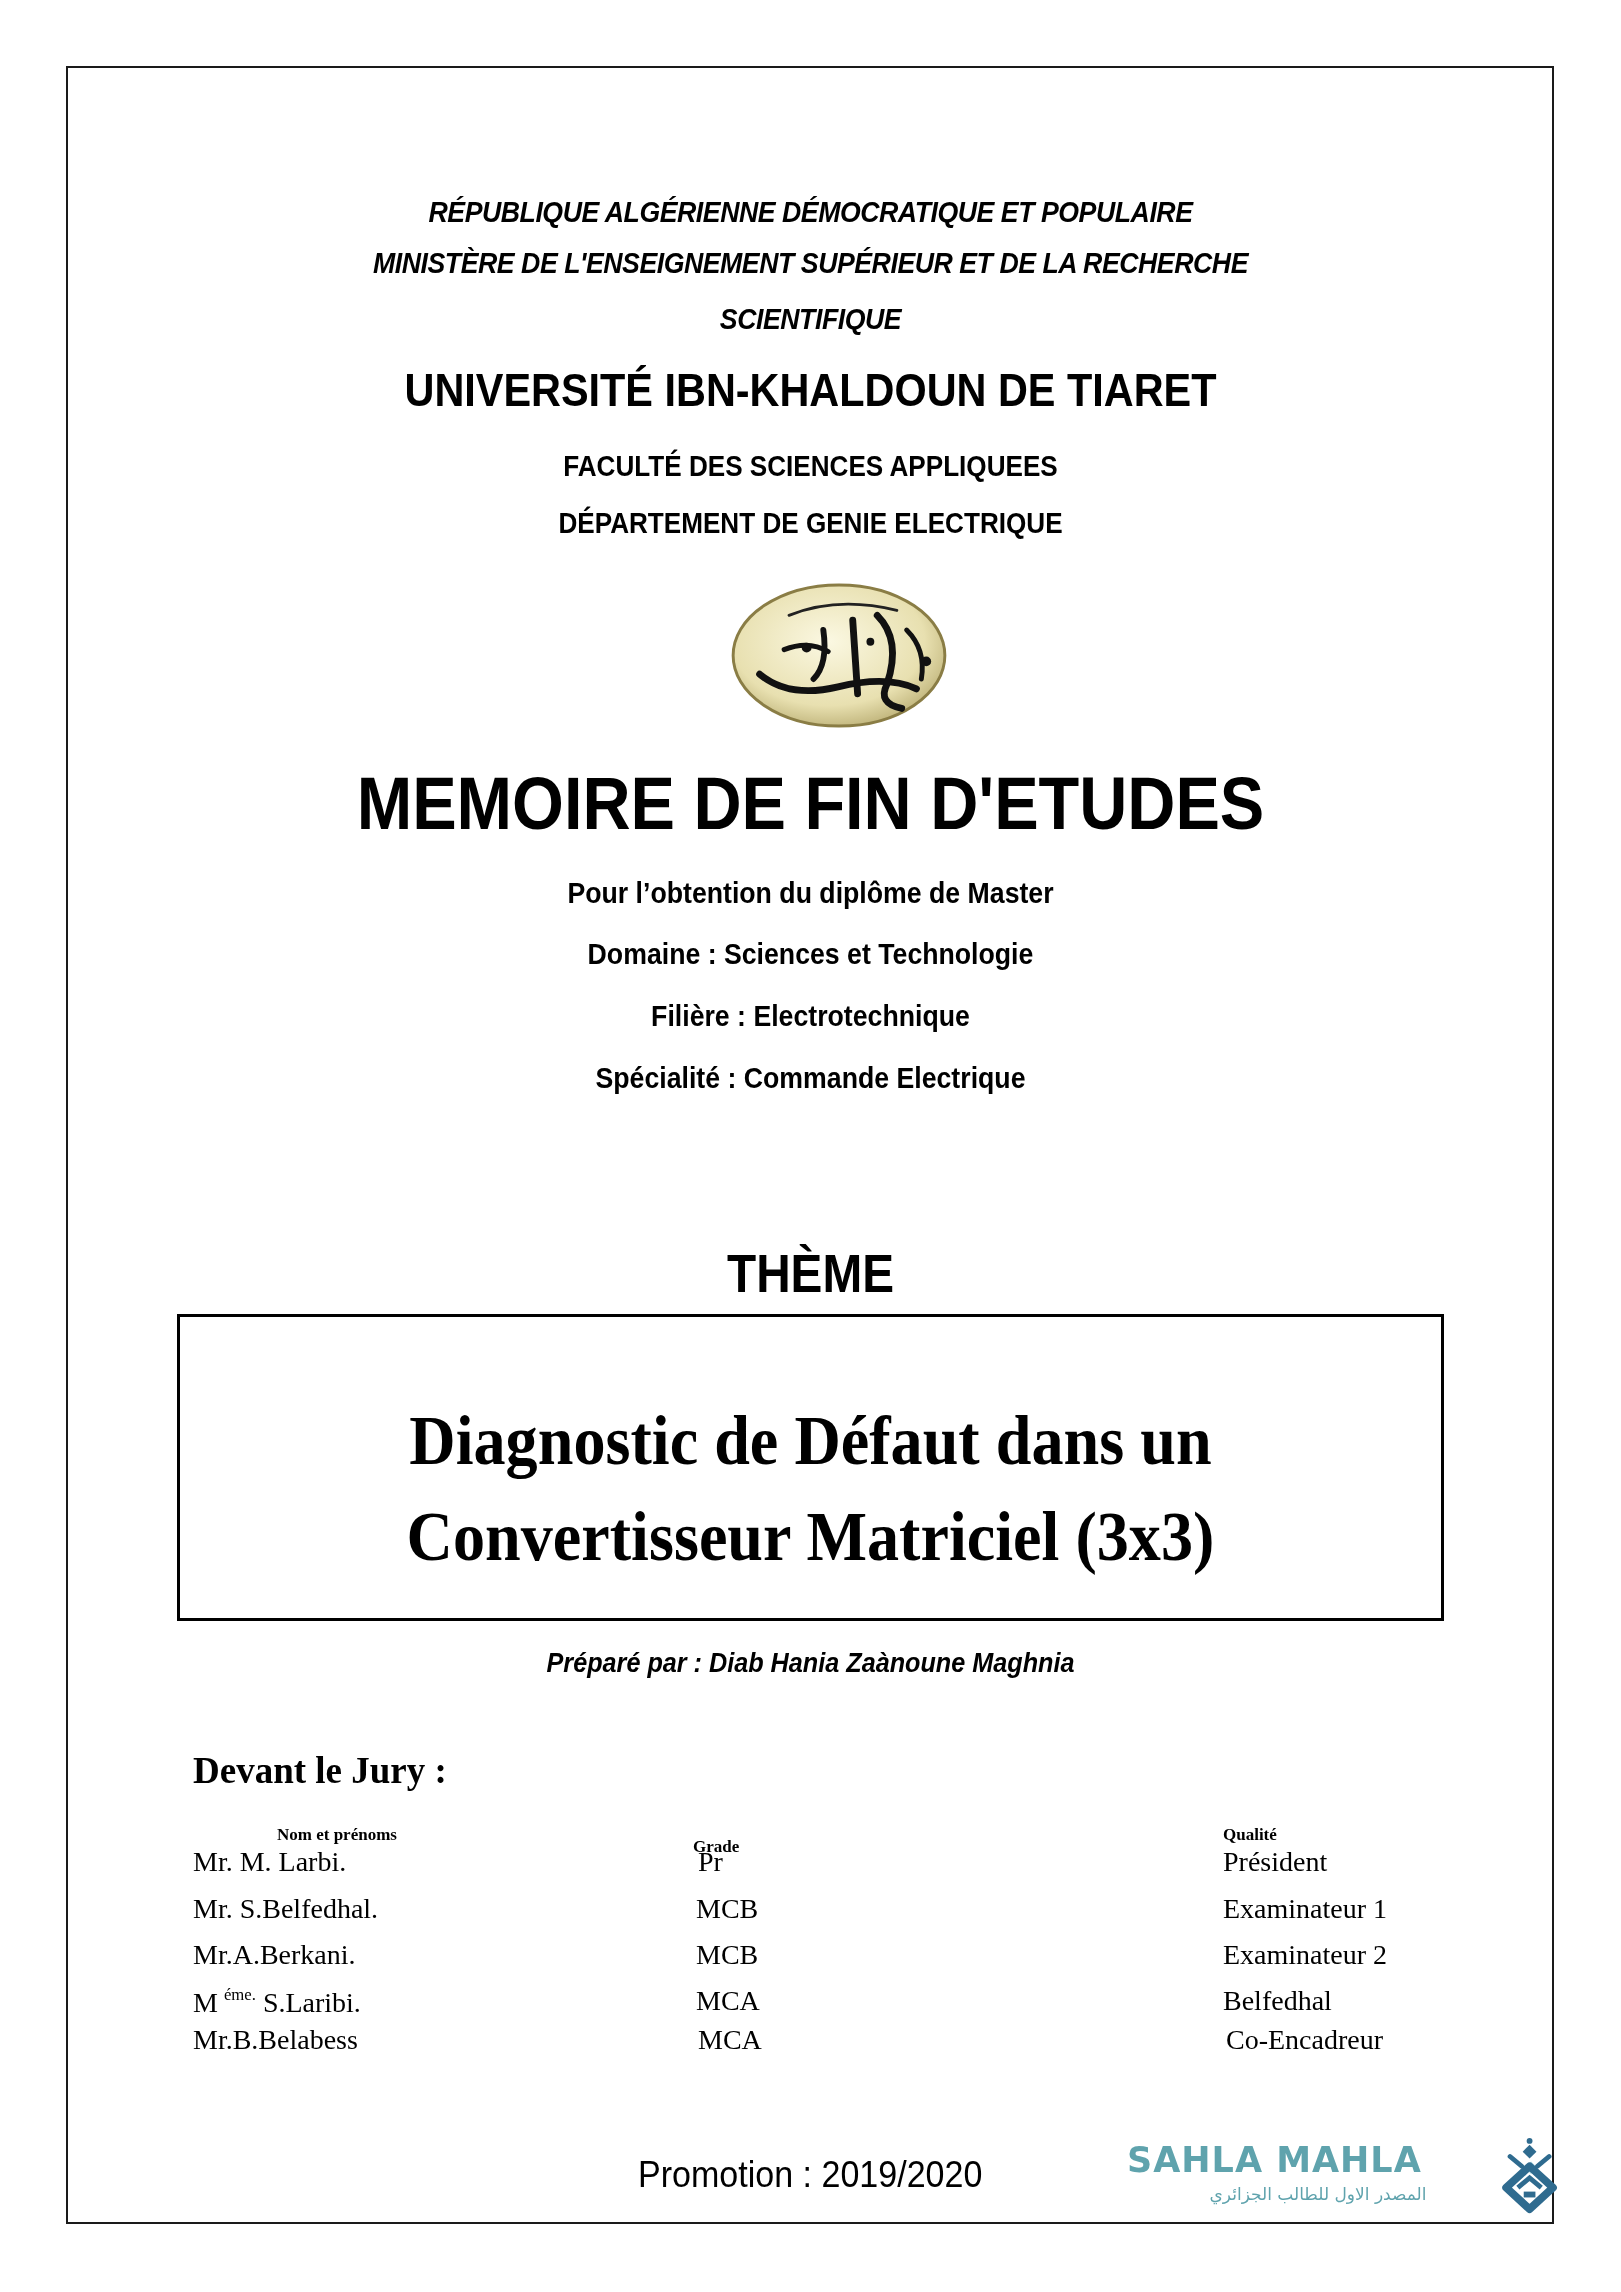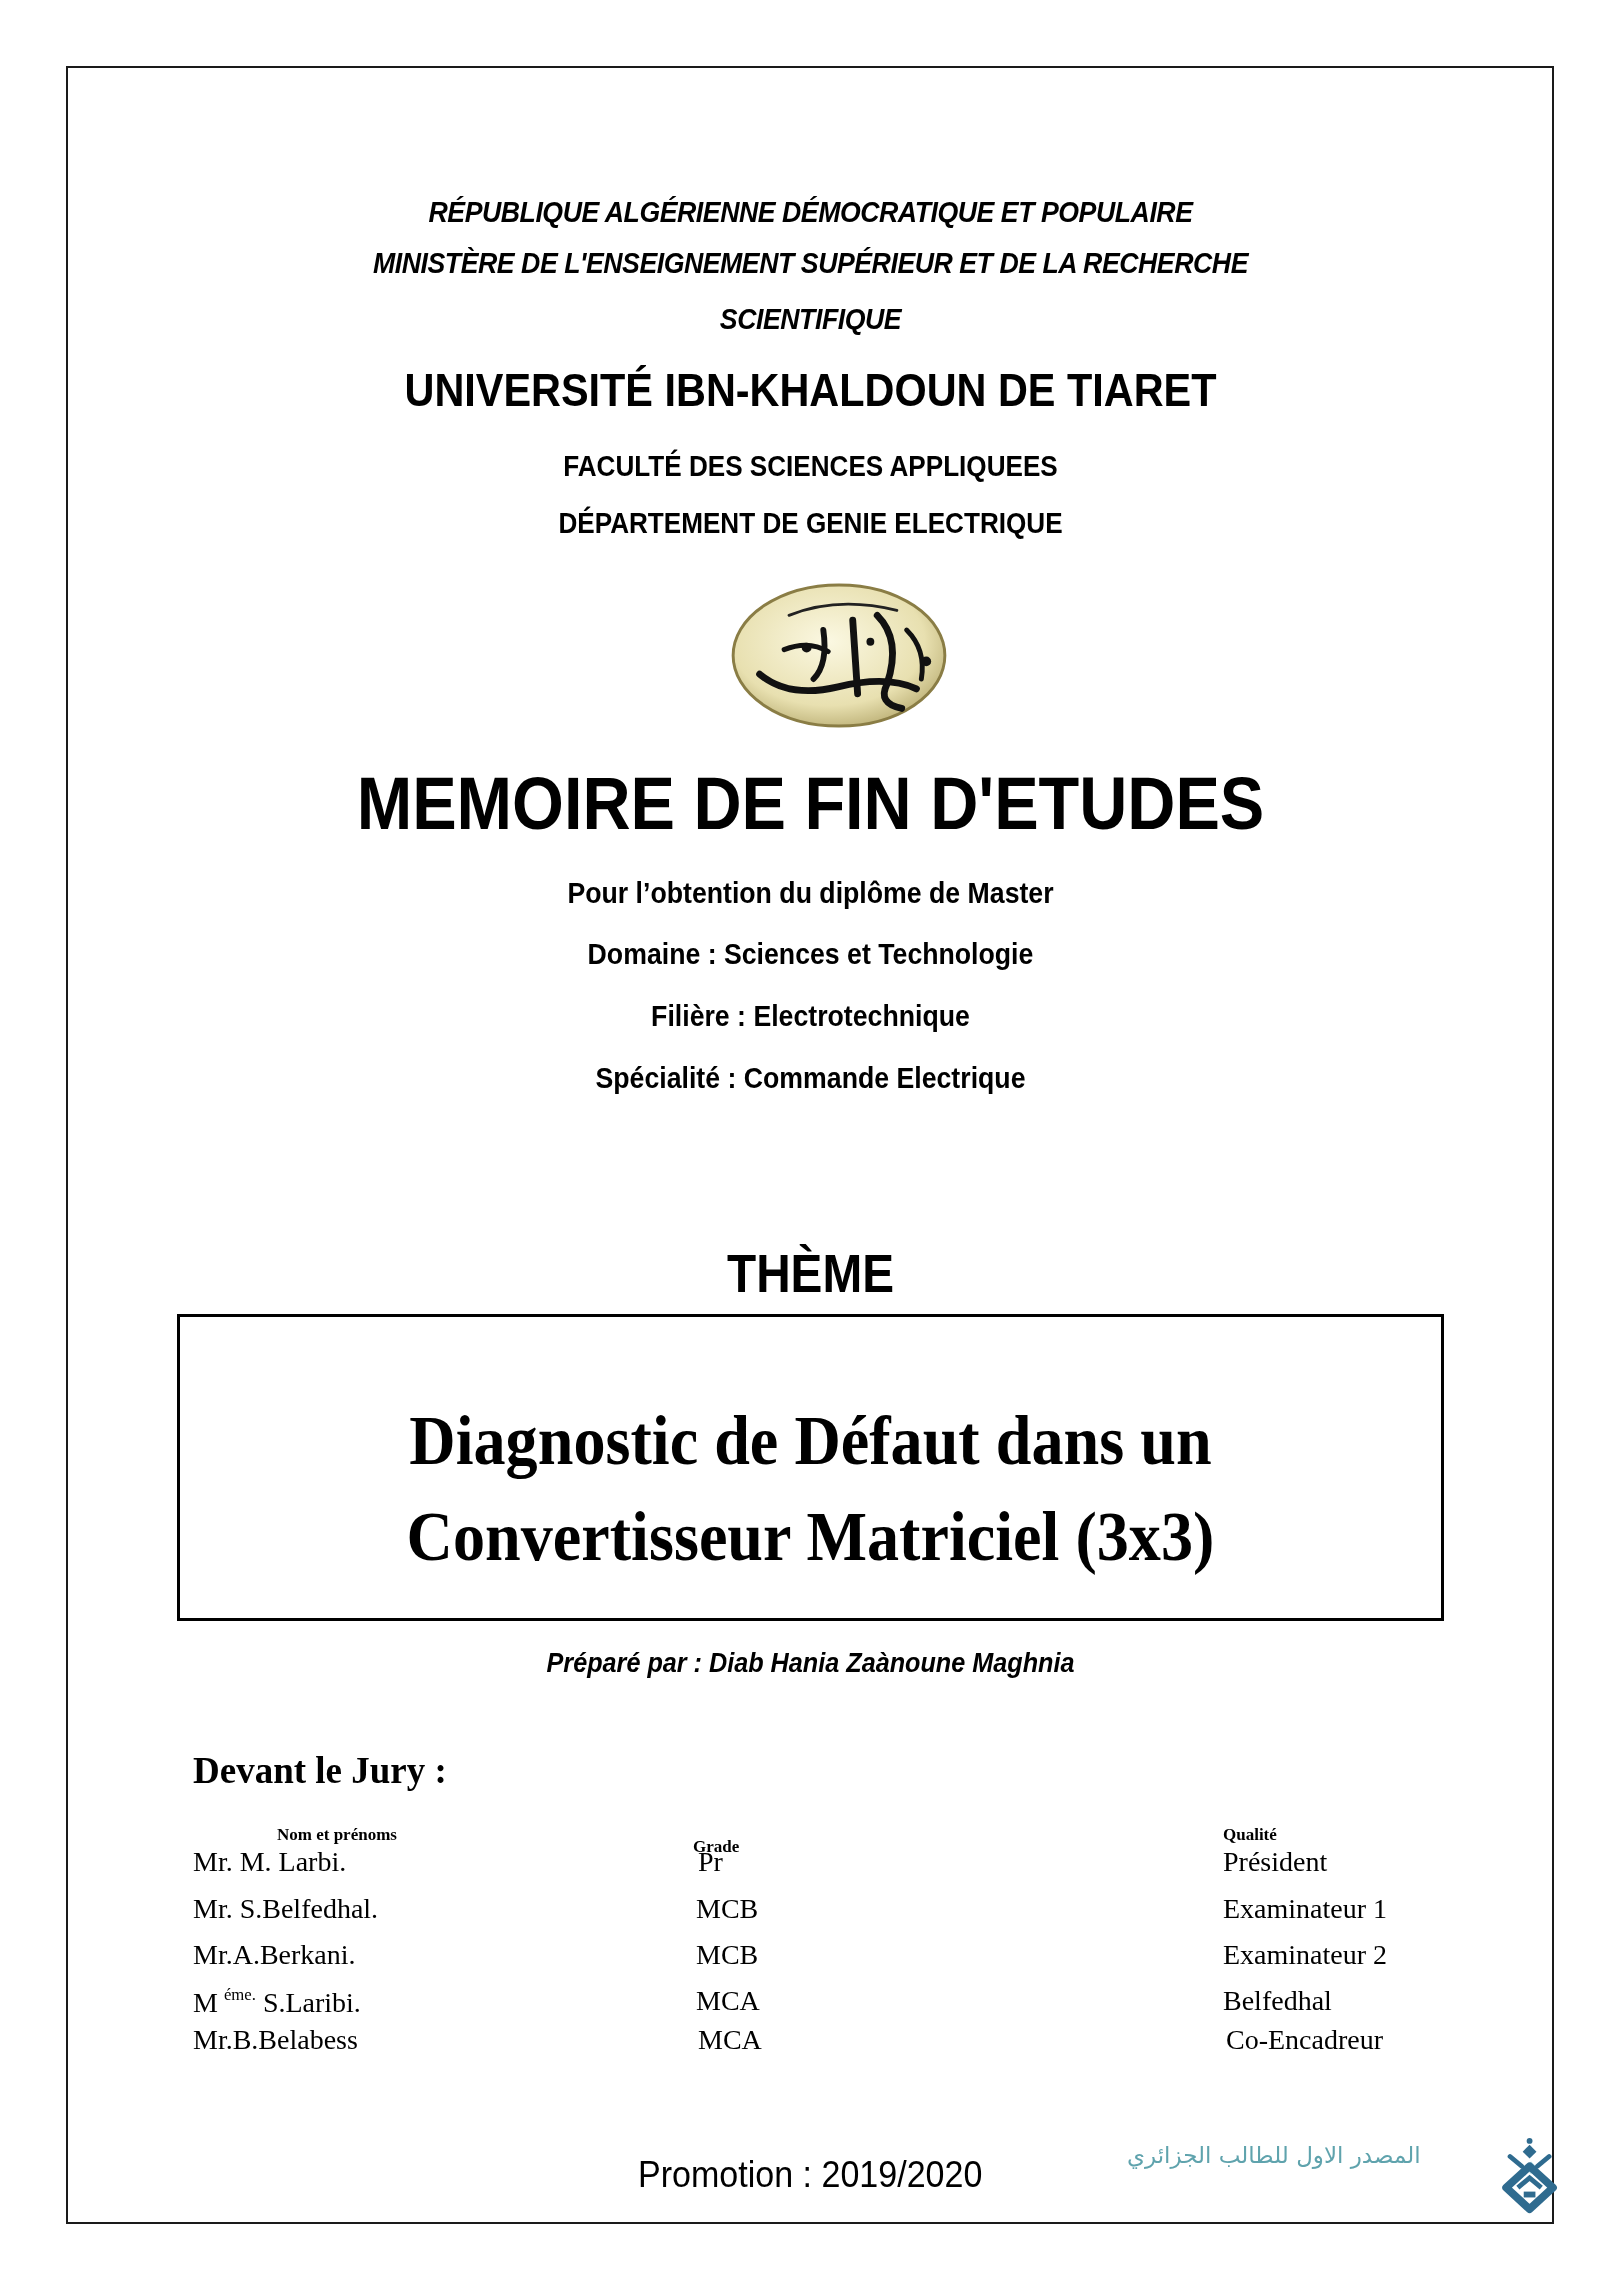--- a/index.html
+++ b/index.html
@@ -18,21 +18,21 @@
     .theme-text { font-size: 69px; font-weight: bold; line-height: 96px; transform: scaleX(0.93); }
     .prep { font-size: 28px; font-weight: bold; font-style: italic; transform: scaleX(0.9); }
     .abs { position: absolute; white-space: nowrap; }
     .jury-title { font-size: 37px; font-weight: bold; }
     .col-h { font-size: 17px; font-weight: bold; }
     .cell { font-size: 28px; }
     .promo { font-size: 37px; transform: scaleX(0.92); }
     .logo-oval { position: absolute; left: 730px; top: 581px; width: 218px; height: 149px; }
     .sahla { position: absolute; left: 1127px; top: 2141px; color: #5fa3ad; }
     .sahla-name { font-size: 35px; font-weight: bold; letter-spacing: 1px; line-height: 39px; font-family: "DejaVu Sans", sans-serif; }
-    .sahla-ar { font-size: 23px; line-height: 29px; font-family: "DejaVu Sans", sans-serif; direction: rtl; text-align: left; width: 382px; }
+    .sahla-ar { font-size: 17px; line-height: 29px; font-family: "DejaVu Sans", sans-serif; direction: rtl; text-align: center; width: 382px; }
     .sahla-mark { position: absolute; left: 1502px; top: 2137px; width: 61px; height: 78px; }
     sup.ordinal { font-size: 16.7px; vertical-align: 11.8px; margin-left: 6px; }
   </style>
 </head>
 <body>
 
 <div class="frame"></div>
 
 <div class="line sans hdr" style="top:196px;">RÉPUBLIQUE ALGÉRIENNE DÉMOCRATIQUE ET POPULAIRE</div>
 <div class="line sans hdr" style="top:247px;">MINISTÈRE DE L'ENSEIGNEMENT SUPÉRIEUR ET DE LA RECHERCHE</div>
@@ -99,20 +99,21 @@
   <div class="abs serif cell" style="left:1223px; top:1985px;">Belfedhal</div>
 
   <div class="abs serif cell" style="left:193px; top:2024px;">Mr.B.Belabess</div>
   <div class="abs serif cell" style="left:698px; top:2024px;">MCA</div>
   <div class="abs serif cell" style="left:1226px; top:2024px;">Co-Encadreur</div>
 </div>
 
 <div class="abs sans promo" style="left:623px; top:2154px;">Promotion : 2019/2020</div>
 
 <div class="sahla">
+  <div class="sahla-name">SAHLA MAHLA</div>
   <div class="sahla-ar">المصدر الاول للطالب الجزائري</div>
 </div>
 <svg class="sahla-mark" viewBox="0 0 62 80">
   <circle cx="28" cy="4" r="3" fill="#2f6b8f"></circle>
   <rect x="23" y="10" width="10" height="10" transform="rotate(45 28 15)" fill="#2f6b8f"></rect>
   <rect x="25" y="27" width="9" height="9" transform="rotate(45 29.5 31.5)" fill="#a9d3df"></rect>
   <path d="M4 52 L28 30 L52 52 L28 74 Z" fill="none" stroke="#2f6b8f" stroke-width="8" stroke-linejoin="round"></path>
   <path d="M16 52 L28 42 L40 52" fill="none" stroke="#2f6b8f" stroke-width="5"></path>
   <path d="M8 20 L20 30 M48 20 L36 30" stroke="#2f6b8f" stroke-width="5" stroke-linecap="round"></path>
   <rect x="22" y="56" width="12" height="6" fill="#2f6b8f"></rect>

